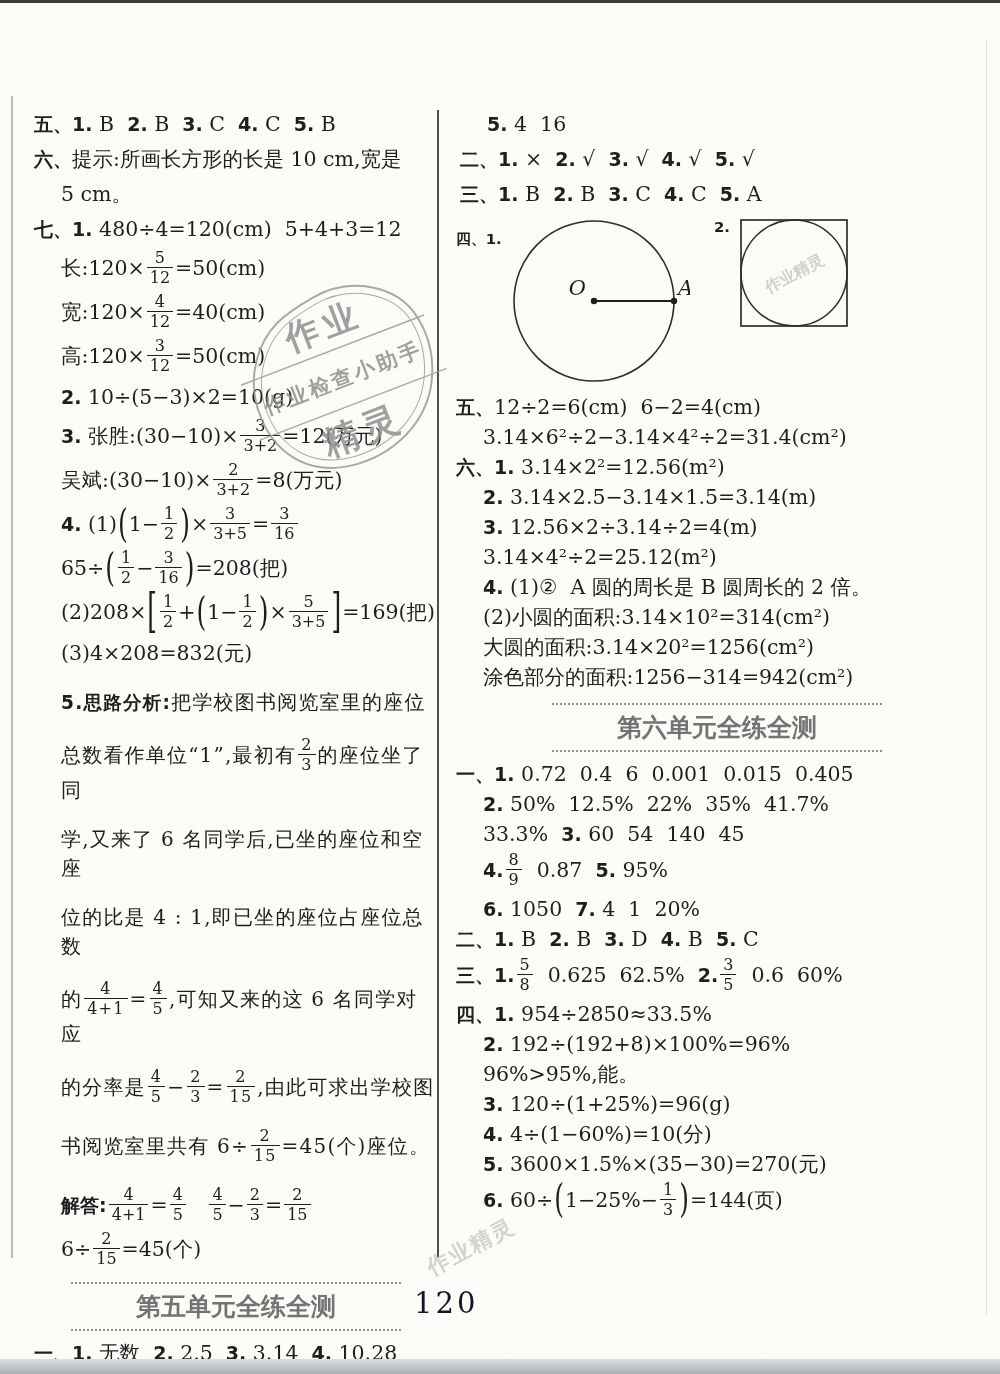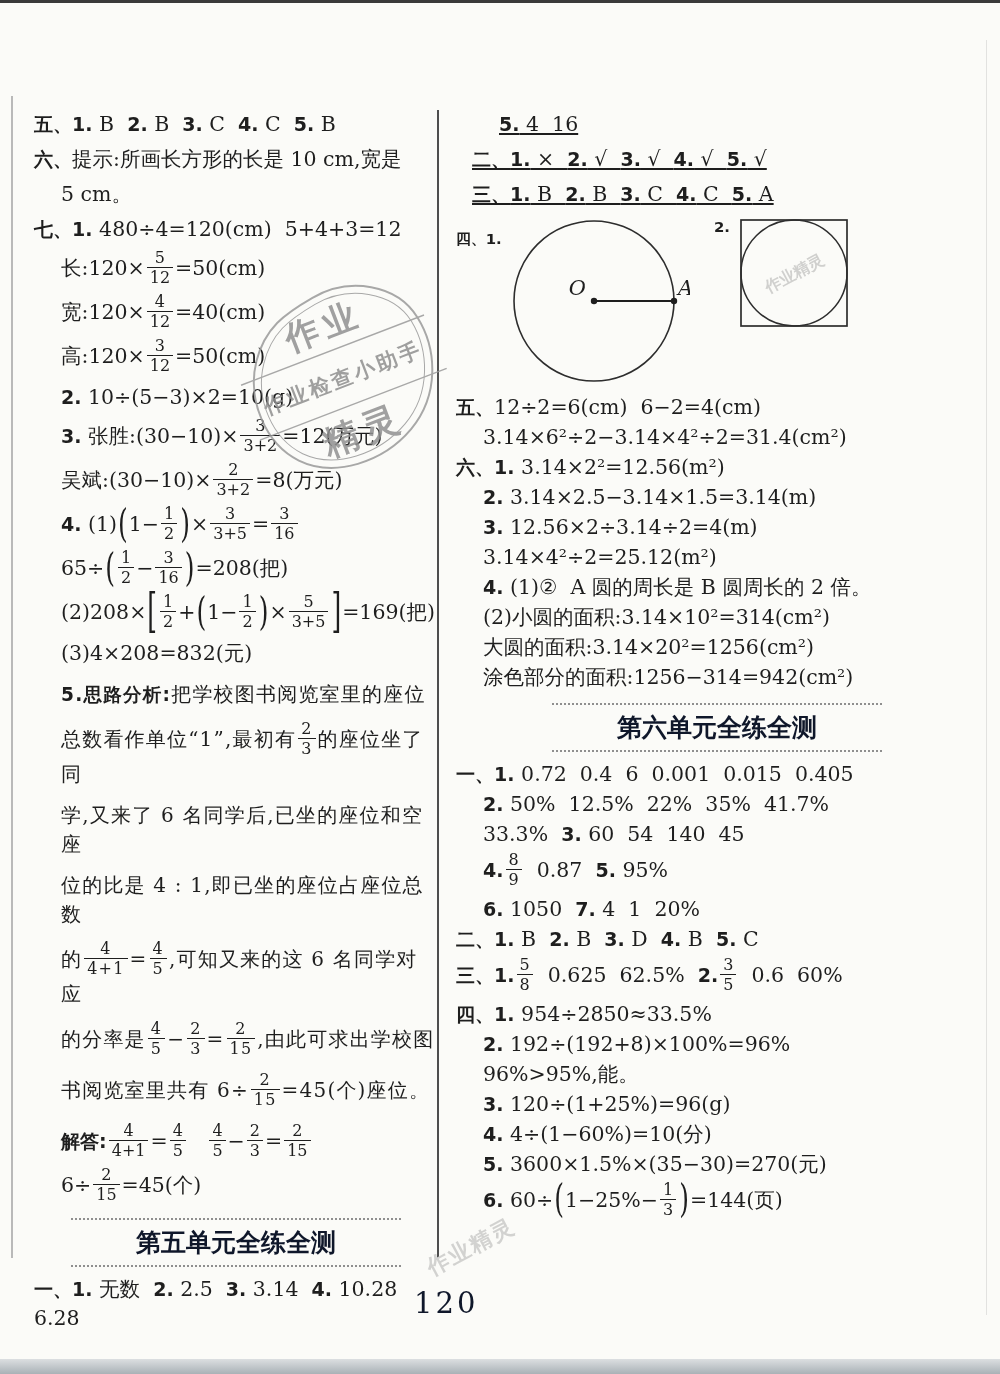--- a/index.html
+++ b/index.html
@@ -15,41 +15,41 @@
   .edge-right{position:absolute;left:986px;top:40px;width:1px;height:1275px;background:#e2e2e0;}
   .divider{position:absolute;left:437px;top:110px;width:2px;height:1148px;background:#4e4e4e;}
 
   .col{position:absolute;}
   #leftcol{left:34px;top:104px;width:404px;}
   #rightcol{left:456px;top:104px;width:522px;}
 
   .line{white-space:pre-wrap;font-size:20.5px;line-height:29px;}
   #leftcol .line{margin:6px 0;}
   #leftcol .line.tall{margin:5px 0;}
-  #leftcol .line.j{margin:12px 0;letter-spacing:1.2px;font-size:20px;}
-  #rtop .line{margin:6px 16px;text-decoration:underline;}
+  #leftcol .line.j{margin:20px 0;letter-spacing:1.2px;font-size:20px;}
+  #rtop .line{margin:6px 4px;}
   #rrest .line{margin:2px 0;line-height:28px;}
   #rrest .line.tall{margin:4px 0;}
   .i0{padding-left:0;}
   .i1{padding-left:27px;}
   .bold{font-weight:bold;font-family:"DejaVu Sans","Liberation Sans",sans-serif;font-size:0.93em;}
 
   .frac{display:inline-block;vertical-align:middle;text-align:center;
     font-size:16px;margin:0 2px;position:relative;top:-2px;}
   .fn,.fd{display:block;line-height:19px;padding:0 3px;}
   .fd{border-top:1.6px solid #1e1e1e;}
 
   .bp{display:inline-block;vertical-align:middle;transform:scaleY(1.55);
     font-size:25px;font-weight:300;margin:0 1px;position:relative;top:-2px;}
   .bk{display:inline-block;vertical-align:middle;transform:scaleY(1.85);
     font-size:25px;font-weight:300;margin:0 1px;position:relative;top:-2px;}
 
   .hdr{width:330px;margin:12px auto 8px auto;text-align:center;
     font-family:"DejaVu Sans","Liberation Sans",sans-serif;font-weight:bold;
-    font-size:25px;color:#0f172a;padding:6px 0;
+    font-size:25px;color:#737373;padding:6px 0;
     border-top:2px dotted #8f8f8f;border-bottom:2px dotted #8f8f8f;}
 
   .diag-row{position:relative;height:172px;margin:2px 0 6px 0;}
   .dlabel{position:absolute;left:0;top:14px;}
   .dlabel2{position:absolute;left:258px;top:2px;}
   .dsvg1{position:absolute;left:48px;top:0;}
   .dsvg2{position:absolute;left:282px;top:2px;}
 
   #stamp{position:absolute;left:236px;top:282px;opacity:0.85;pointer-events:none;}
   .wm-bottom{position:absolute;left:423px;top:1232px;color:#d2d2d0;

